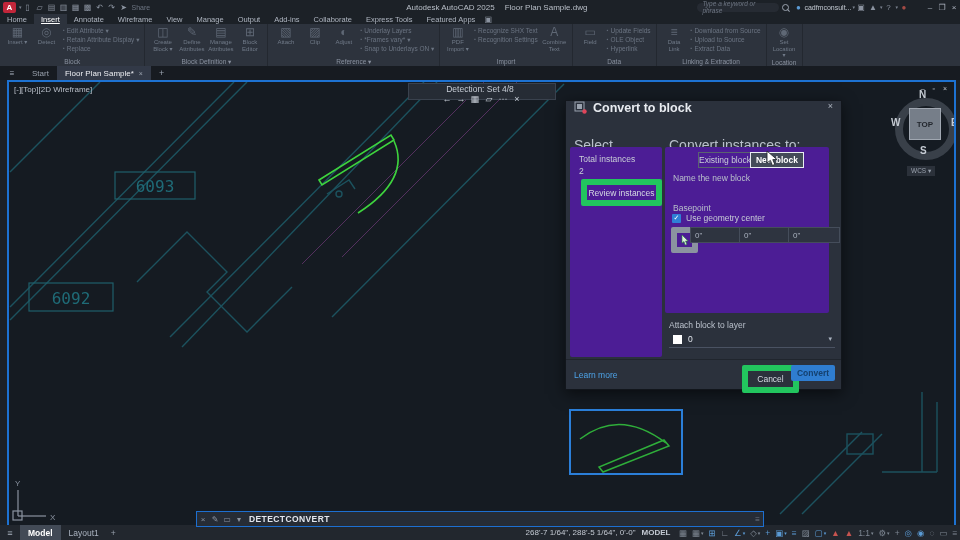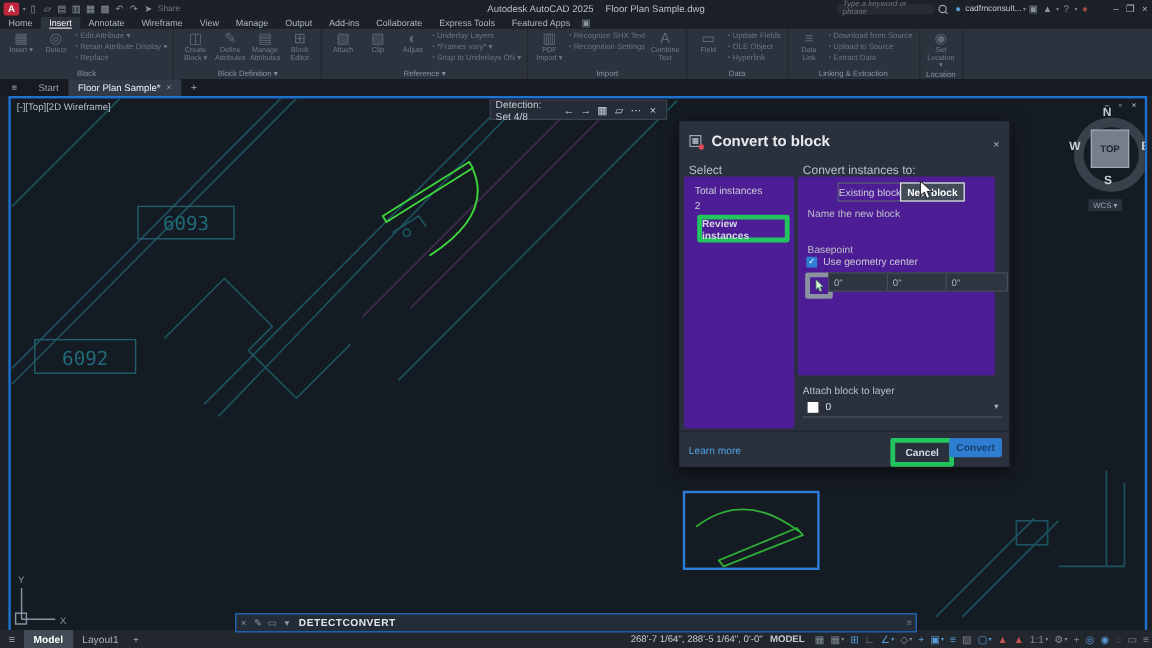--- a/index.html
+++ b/index.html
@@ -37,37 +37,37 @@
   #filetabs{left:0;top:66px;width:960px;height:14px;background:#171b21;font-size:8px;display:flex;align-items:center;}
   .ftab{padding:0 8px;height:14px;display:flex;align-items:center;color:#98a0ac;}
   .ftab.active{background:#323947;color:#eceef2;}
   .ftab .x{margin-left:5px;color:#9aa2ae;font-size:7px;}
   
   #canvas{left:7px;top:80px;width:945px;height:443px;background:#151b22;border:2px solid #1d72d2;overflow:hidden;}
   #vplabel{left:5px;top:3px;font-size:8px;color:#b9bfc9;}
   #vpctl{right:4px;top:3px;font-size:7px;color:#c0c6ce;letter-spacing:3px;}
   
   #dettb{left:408px;top:83px;width:138px;height:15px;background:#262c35;border:1px solid #3a424e;
-         display:flex;align-items:center;font-size:8.5px;color:#c7cdd6;padding:0 4px;z-index:6;}
+         display:flex;align-items:center;font-size:8.5px;color:#c7cdd6;padding:0 4px;z-index:6;flex-direction:column;}
   .det-ic{width:14px;text-align:center;color:#c7cdd6;font-size:9px;}
   
   .vc-ring{position:absolute;width:46px;height:46px;border:8px solid #3f4650;border-radius:50%;opacity:.85;}
   .vc-l{position:absolute;font-size:10px;font-weight:bold;color:#c6ccd4;}
   .vc-top{position:absolute;width:30px;height:30px;background:#767e89;border:1px solid #a0a7b1;
           color:#23272e;font-size:8px;font-weight:bold;display:flex;align-items:center;justify-content:center;}
   .vc-wcs{position:absolute;background:#2b313a;color:#99a1ad;font-size:6.5px;padding:1px 4px;}
   
   #dlg{left:565px;top:100px;width:275px;height:288px;background:#2b313c;border:1px solid #12161c;
        box-shadow:0 4px 14px rgba(0,0,0,.55);z-index:8;font-size:9px;}
-  .dlg-h{height:24px;display:flex;align-items:flex-end;padding:0 8px;}
+  .dlg-h{height:24px;display:flex;align-items:flex-start;padding:0 8px;}
   .dlg-title{font-size:12.5px;font-weight:bold;color:#e8ebf0;margin-left:6px;}
-  .sec-lb{font-size:10px;color:#b9c0cb;}
+  .sec-lb{font-size:14px;color:#b9c0cb;}
   .panel{background:#4c1d95;border-radius:2px;position:absolute;}
-  .btn-o{border:4px solid #22c55e;color:#d5dae2;font-size:8.5px;display:flex;align-items:center;
-         justify-content:center;border-radius:2px;font-weight:bold;}
+  .btn-o{border:6px solid #22c55e;color:#d5dae2;font-size:8.5px;display:flex;align-items:center;
+         justify-content:center;border-radius:2px;}
   .tgl{border:1px solid #5a6270;color:#c9cfd8;font-size:8.5px;display:flex;align-items:center;justify-content:center;}
   .tgl.sel{border:1px solid #e8ecf2;color:#fff;background:#434b59;font-weight:bold;}
   .inp{background:#272d38;border:1px solid #4a5160;color:#e8ebf0;font-size:8.5px;display:flex;align-items:center;padding:0 5px;}
   .inp-s{background:#2e3440;border:1px solid #454d5b;color:#aab2bf;font-size:8px;display:flex;align-items:center;padding:0 4px;}
   .chk{width:9px;height:9px;background:#2f7fd6;color:#fff;font-size:7px;display:flex;align-items:center;justify-content:center;border-radius:1px;}
   .link{color:#4da3e8;font-size:8.5px;}
   .btn-p{background:#2f7dd0;color:#14406e;font-weight:bold;font-size:8.5px;display:flex;align-items:center;justify-content:center;border-radius:2px;}
   .tcaret{display:inline-block;width:1px;height:9px;background:#fff;margin-left:1px;}
   
   #cmdbar{left:196px;top:511px;width:566px;height:14px;background:#262c35;border:1px solid #1d6fd0;

